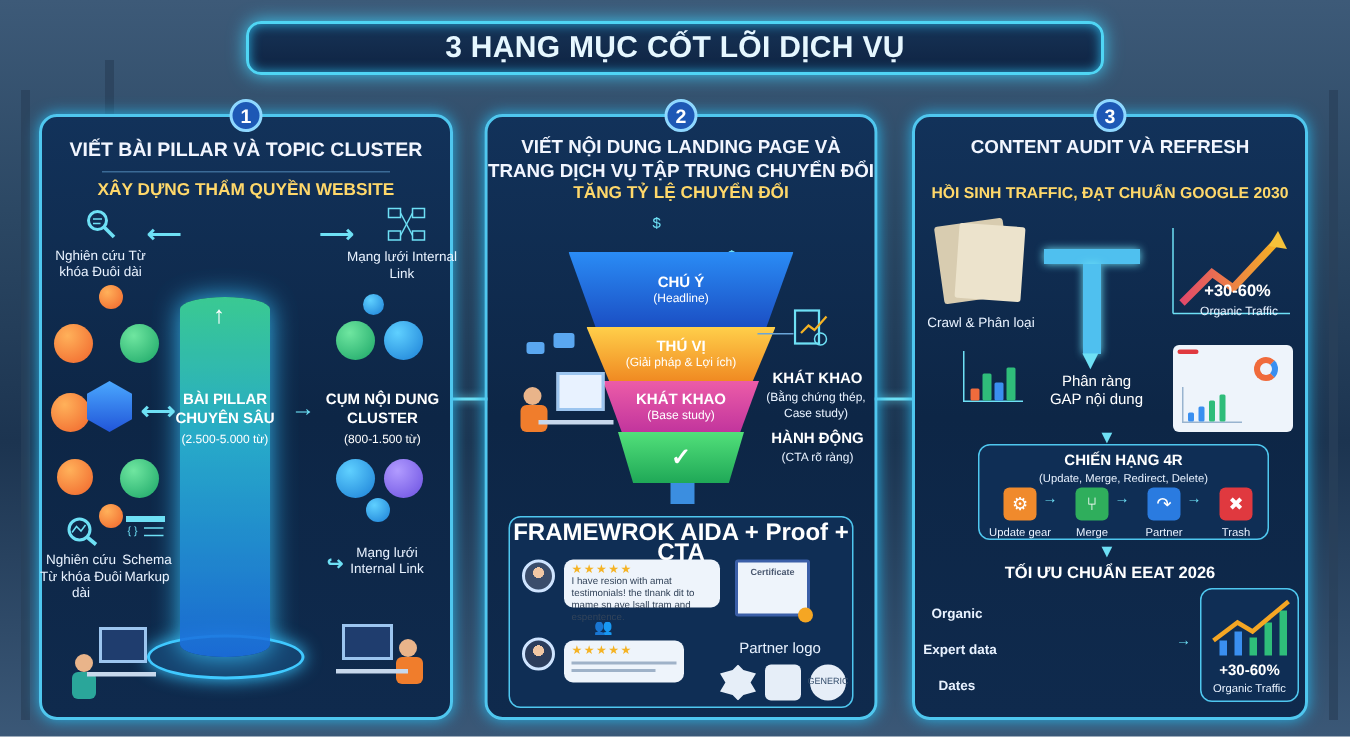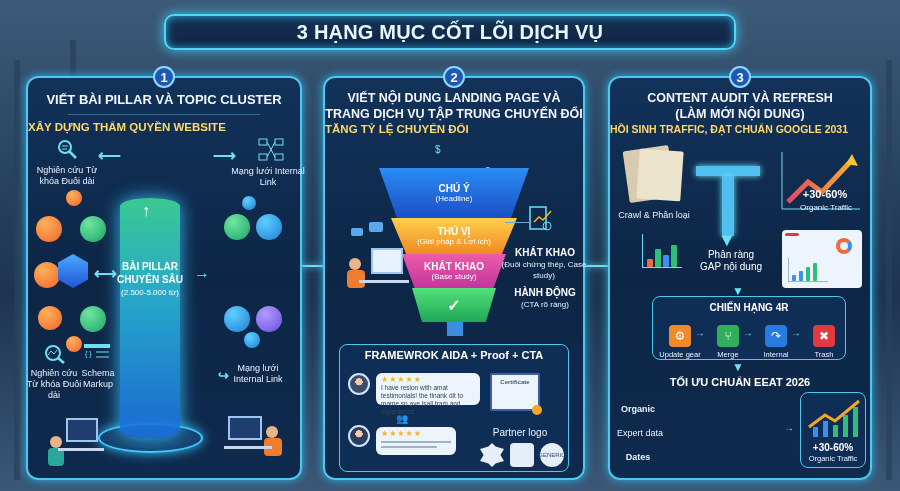--- a/index.html
+++ b/index.html
@@ -10,21 +10,21 @@
 .title-box{position:absolute;left:164px;top:14px;width:572px;height:36px;border:2px solid #4fd6f5;border-radius:10px;
  background:linear-gradient(180deg,#163356,#0f2342);box-shadow:0 0 12px #3fc8f0,inset 0 0 8px #2aa9d8;
  display:flex;align-items:center;justify-content:center;font-weight:bold;font-size:20px;letter-spacing:.2px}
 .title-box .w{color:#e6f7ff}.title-box .y{color:#ffd86a;margin-left:6px}
 .panel{position:absolute;top:76px;height:404px;border:2px solid #4fc7ef;border-radius:12px;
  background:linear-gradient(180deg,#12325a 0%,#0d2646 50%,#0f2a4d 100%);box-shadow:0 0 10px #2ab3e6}
 #p1{left:26px;width:276px}#p2{left:323px;width:262px}#p3{left:608px;width:264px}
 .num{position:absolute;top:-12px;left:50%;transform:translateX(-50%);width:22px;height:22px;border-radius:50%;
  background:#1d58b5;border:2px solid #8fd8ff;font-size:13px;font-weight:bold;display:flex;align-items:center;justify-content:center}
 .ptitle{position:absolute;left:0;right:0;text-align:center;font-weight:bold;font-size:13px;color:#f2f6ff;line-height:16px}
-.psub{position:absolute;left:0;right:0;text-align:left;font-weight:bold;font-size:11.5px;color:#ffd86a}
+.psub{position:absolute;left:0;right:0;text-align:center;font-weight:bold;font-size:11.5px;color:#ffd86a}
 .lbl{position:absolute;font-size:9px;text-align:center;color:#e8f2ff;line-height:11px}
 .lblb{position:absolute;font-weight:bold;text-align:center;color:#fff;line-height:13px}
 .node{position:absolute;border-radius:50%}
 .org{background:radial-gradient(circle at 35% 30%,#ffb15a,#f0642b)}
 .grn{background:radial-gradient(circle at 35% 30%,#6fe6a0,#1aa566)}
 .blu{background:radial-gradient(circle at 35% 30%,#5fd0ff,#1b7fd6)}
 .pur{background:radial-gradient(circle at 35% 30%,#b19bff,#6a4fe0)}
 .pillar{position:absolute;left:92px;top:120px;width:60px;height:240px;border-radius:30px/8px;
  background:linear-gradient(180deg,#3fdb9a 0%,#2ab8d8 40%,#1b6fe0 100%);box-shadow:0 0 18px #39c6ff;opacity:.9}
 .base{position:absolute;left:70px;top:345px;width:105px;height:30px;border-radius:50%;border:2px solid #40c9ff;background:#15426e;box-shadow:0 0 12px #39c6ff}
@@ -101,20 +101,25 @@
   <div class="node org" style="left:6px;top:184px;width:26px;height:26px"></div>
   <div style="position:absolute;left:30px;top:176px;width:30px;height:34px;background:linear-gradient(180deg,#4aa8ff,#2155d8);clip-path:polygon(50% 0,100% 25%,100% 75%,50% 100%,0 75%,0 25%)"></div>
   <div class="node org" style="left:10px;top:228px;width:24px;height:24px"></div>
   <div class="node grn" style="left:52px;top:228px;width:26px;height:26px"></div>
   <div class="node org" style="left:38px;top:258px;width:16px;height:16px"></div>
   <div class="arrow" style="left:66px;top:186px">⟷</div>
 
   <div class="node blu" style="left:214px;top:118px;width:14px;height:14px"></div>
   <div class="node grn" style="left:196px;top:136px;width:26px;height:26px"></div>
   <div class="node blu" style="left:228px;top:136px;width:26px;height:26px"></div>
+  <div class="lblb" style="left:180px;top:182px;width:94px;font-size:10px">
+    <div>CỤM NỘI DUNG</div>
+    <div>CLUSTER</div>
+    <div style="font-weight:normal;font-size:8px">(800-1.500 từ)</div>
+  </div>
   <div class="arrow" style="left:166px;top:186px">→</div>
   <div class="node blu" style="left:196px;top:228px;width:26px;height:26px"></div>
   <div class="node pur" style="left:228px;top:228px;width:26px;height:26px"></div>
   <div class="node blu" style="left:216px;top:254px;width:16px;height:16px"></div>
 
   <svg style="position:absolute;left:16px;top:266px" width="22" height="20">
       <circle cx="9" cy="9" r="7" stroke="#6ee0f5" stroke-width="2" fill="none"></circle>
       <polyline points="4,11 7,7 10,10 13,6" stroke="#6ee0f5" fill="none"></polyline>
       <line x1="14" y1="14" x2="20" y2="19" stroke="#6ee0f5" stroke-width="2.5"></line>
     </svg>
@@ -170,35 +175,35 @@
   <div style="position:absolute;left:122px;top:244px;width:16px;height:14px;background:#3b8ee0"></div>
 
   <svg style="position:absolute;left:204px;top:128px" width="26" height="26">
       <rect x="1" y="1" width="16" height="22" stroke="#6ee0f5" fill="none" stroke-width="1.5"></rect>
       <polyline points="5,16 10,11 14,14 22,5" stroke="#f5b324" stroke-width="1.5" fill="none"></polyline>
       <circle cx="18" cy="20" r="4" stroke="#6ee0f5" fill="none"></circle>
     </svg>
   <div style="position:absolute;left:180px;top:144px;width:24px;height:1px;background:#6aa5d8"></div>
 
   <div class="lblb" style="left:180px;top:168px;width:80px;font-size:10px">KHÁT KHAO</div>
-  <div class="lbl" style="left:176px;top:181px;width:86px;font-size:8px">(Đuôi chứng thép, Case study)</div>
+  <div class="lbl" style="left:176px;top:181px;width:86px;font-size:8px">(Bằng chứng thép, Case study)</div>
   <div class="lblb" style="left:180px;top:208px;width:80px;font-size:10px">HÀNH ĐỘNG</div>
   <div class="lbl" style="left:180px;top:221px;width:80px;font-size:8px">(CTA rõ ràng)</div>
 
   <div class="person" style="left:20px;top:150px;width:70px;height:90px">
     <div style="position:absolute;left:6px;top:0;width:12px;height:8px;background:#5aa7f0;border-radius:2px"></div>
     <div style="position:absolute;left:24px;top:-6px;width:14px;height:10px;background:#5aa7f0;border-radius:2px"></div>
     <div style="position:absolute;left:26px;top:20px;width:32px;height:26px;background:#e8f2ff;border:2px solid #9cc5ef"></div>
     <div style="position:absolute;left:4px;top:30px;width:12px;height:12px;border-radius:50%;background:#e9b48a"></div>
     <div style="position:absolute;left:2px;top:42px;width:18px;height:18px;background:#f07d2c;border-radius:4px"></div>
     <div style="position:absolute;left:14px;top:52px;width:50px;height:3px;background:#c7d8ec"></div>
   </div>
 
   <div class="subpanel" style="left:14px;top:266px;width:230px;height:128px">
-    <div class="lblb" style="left:0;right:0;top:4px;font-size:11px">FRAMEWROK AIDA + Proof + CTA</div>
+    <div class="lblb" style="left:0;right:0;top:4px;font-size:16px">FRAMEWROK AIDA + Proof + CTA</div>
     <div class="avatar" style="left:8px;top:28px;width:22px;height:22px"></div>
     <div class="card" style="left:36px;top:28px;width:104px;height:32px">
       <div class="stars">★★★★★</div>
       <div>I have resion with amat testimonials! the tlnank dit to mame sn ave lsall tram and espentence.</div>
     </div>
     <div style="position:absolute;left:150px;top:28px;width:50px;height:38px;background:#eef4fb;border:2px solid #3b5fa8;border-radius:2px">
       <div style="font-size:6px;color:#4a5870;text-align:center;margin-top:4px;font-weight:bold">Certificate</div>
       <div style="position:absolute;right:-4px;bottom:-6px;width:10px;height:10px;border-radius:50%;background:#f5a623"></div>
     </div>
     <div class="lbl" style="left:56px;top:68px;font-size:10px">👥</div>
@@ -211,22 +216,21 @@
     <div class="lbl" style="left:140px;top:82px;font-size:10px;width:80px">Partner logo</div>
     <div class="badge" style="left:140px;top:98px;width:24px;height:24px;clip-path:polygon(50% 0,65% 15%,100% 25%,85% 50%,100% 75%,65% 85%,50% 100%,35% 85%,0 75%,15% 50%,0 25%,35% 15%)"></div>
     <div class="badge" style="left:170px;top:98px;width:24px;height:24px;border-radius:4px"></div>
     <div class="badge" style="left:200px;top:98px;width:24px;height:24px;border-radius:50%">GENERIC</div>
   </div>
 </div>
 
 <div class="panel" id="p3">
   <div class="num">3</div>
   <div class="ptitle" style="top:12px;font-size:12.5px">CONTENT AUDIT VÀ REFRESH</div>
-  <div class="ptitle" style="top:28px;font-size:12.5px">(LÀM MỚI NỘI DUNG)</div>
-  <div class="psub" style="top:45px;font-size:10.5px">HỒI SINH TRAFFIC, ĐẠT CHUẨN GOOGLE 2031</div>
+  <div class="psub" style="top:45px;font-size:10.5px">HỒI SINH TRAFFIC, ĐẠT CHUẨN GOOGLE 2030</div>
 
   <div style="position:absolute;left:16px;top:70px;width:46px;height:52px;background:#d8ccb0;transform:rotate(-8deg);border-radius:2px"></div>
   <div style="position:absolute;left:28px;top:72px;width:44px;height:50px;background:#ece3cc;transform:rotate(4deg);border-radius:2px"></div>
   <div class="lbl" style="left:4px;top:132px;width:80px;font-size:9px">Crawl &amp; Phân loại</div>
 
   <div style="position:absolute;left:86px;top:88px;width:64px;height:10px;background:#4fc0ef;box-shadow:0 0 6px #6ee0f5"></div>
   <div style="position:absolute;left:112px;top:98px;width:12px;height:60px;background:#4fc0ef;box-shadow:0 0 6px #6ee0f5"></div>
   <div class="arrow" style="left:108px;top:152px;font-size:18px">▼</div>
 
   <svg style="position:absolute;left:170px;top:74px" width="80" height="58">
@@ -259,37 +263,38 @@
       <div class="bar" style="left:10px;height:10px;background:#3a8ff0;width:4px"></div>
       <div class="bar" style="left:17px;height:14px;background:#2fbd7a;width:4px"></div>
       <div class="bar" style="left:24px;height:18px;background:#2fbd7a;width:4px"></div>
     </div>
     <div style="position:absolute;left:54px;top:8px;width:16px;height:16px;border-radius:50%;border:4px solid #f06b3c;border-right-color:#3a8ff0"></div>
   </div>
 
   <div class="arrow" style="left:122px;top:206px;font-size:12px">▼</div>
   <div class="subpanel" style="left:42px;top:218px;width:194px;height:64px">
     <div class="lblb" style="left:0;right:0;top:4px;font-size:10px">CHIẾN HẠNG 4R</div>
+    <div class="lbl" style="left:0;right:0;top:16px;font-size:7.5px">(Update, Merge, Redirect, Delete)</div>
     <div class="iconsq" style="left:16px;top:28px;background:#f08a2c">⚙</div>
     <div class="iconsq" style="left:64px;top:28px;background:#2fae5c">⑂</div>
     <div class="iconsq" style="left:112px;top:28px;background:#2a7be0">↷</div>
     <div class="iconsq" style="left:160px;top:28px;background:#e0393f">✖</div>
     <div class="arrow" style="left:42px;top:30px;font-size:10px">→</div>
     <div class="arrow" style="left:90px;top:30px;font-size:10px">→</div>
     <div class="arrow" style="left:138px;top:30px;font-size:10px">→</div>
     <div class="lbl" style="left:2px;top:52px;width:50px;font-size:7.5px">Update gear</div>
     <div class="lbl" style="left:56px;top:52px;width:38px;font-size:7.5px">Merge</div>
-    <div class="lbl" style="left:102px;top:52px;width:42px;font-size:7.5px">Internal</div>
+    <div class="lbl" style="left:102px;top:52px;width:42px;font-size:7.5px">Partner</div>
     <div class="lbl" style="left:152px;top:52px;width:38px;font-size:7.5px">Trash</div>
   </div>
 
   <div class="arrow" style="left:122px;top:282px;font-size:12px">▼</div>
   <div class="lblb" style="left:0;right:0;top:298px;font-size:11px">TỐI ƯU CHUẨN EEAT 2026</div>
   <div class="lbl" style="left:8px;top:326px;width:40px;font-size:9px;font-weight:bold">Organic</div>
-  <div class="lbl" style="left:2px;top:350px;width:56px;font-size:9px;font-weight:normal">Expert data</div>
+  <div class="lbl" style="left:2px;top:350px;width:56px;font-size:9px;font-weight:bold">Expert data</div>
   <div class="lbl" style="left:8px;top:374px;width:40px;font-size:9px;font-weight:bold">Dates</div>
   <div class="arrow" style="left:174px;top:344px;font-size:10px">→</div>
   <div class="subpanel" style="left:190px;top:314px;width:66px;height:76px">
     <svg style="position:absolute;left:4px;top:4px" width="58" height="42">
         <rect x="8" y="30" width="5" height="10" fill="#3a8ff0"></rect>
         <rect x="18" y="24" width="5" height="16" fill="#3a8ff0"></rect>
         <rect x="28" y="28" width="5" height="12" fill="#2fbd7a"></rect>
         <rect x="38" y="18" width="5" height="22" fill="#2fbd7a"></rect>
         <rect x="48" y="10" width="5" height="30" fill="#2fbd7a"></rect>
         <polyline points="4,30 20,18 30,24 54,4" stroke="#f5a623" stroke-width="3" fill="none"></polyline>

